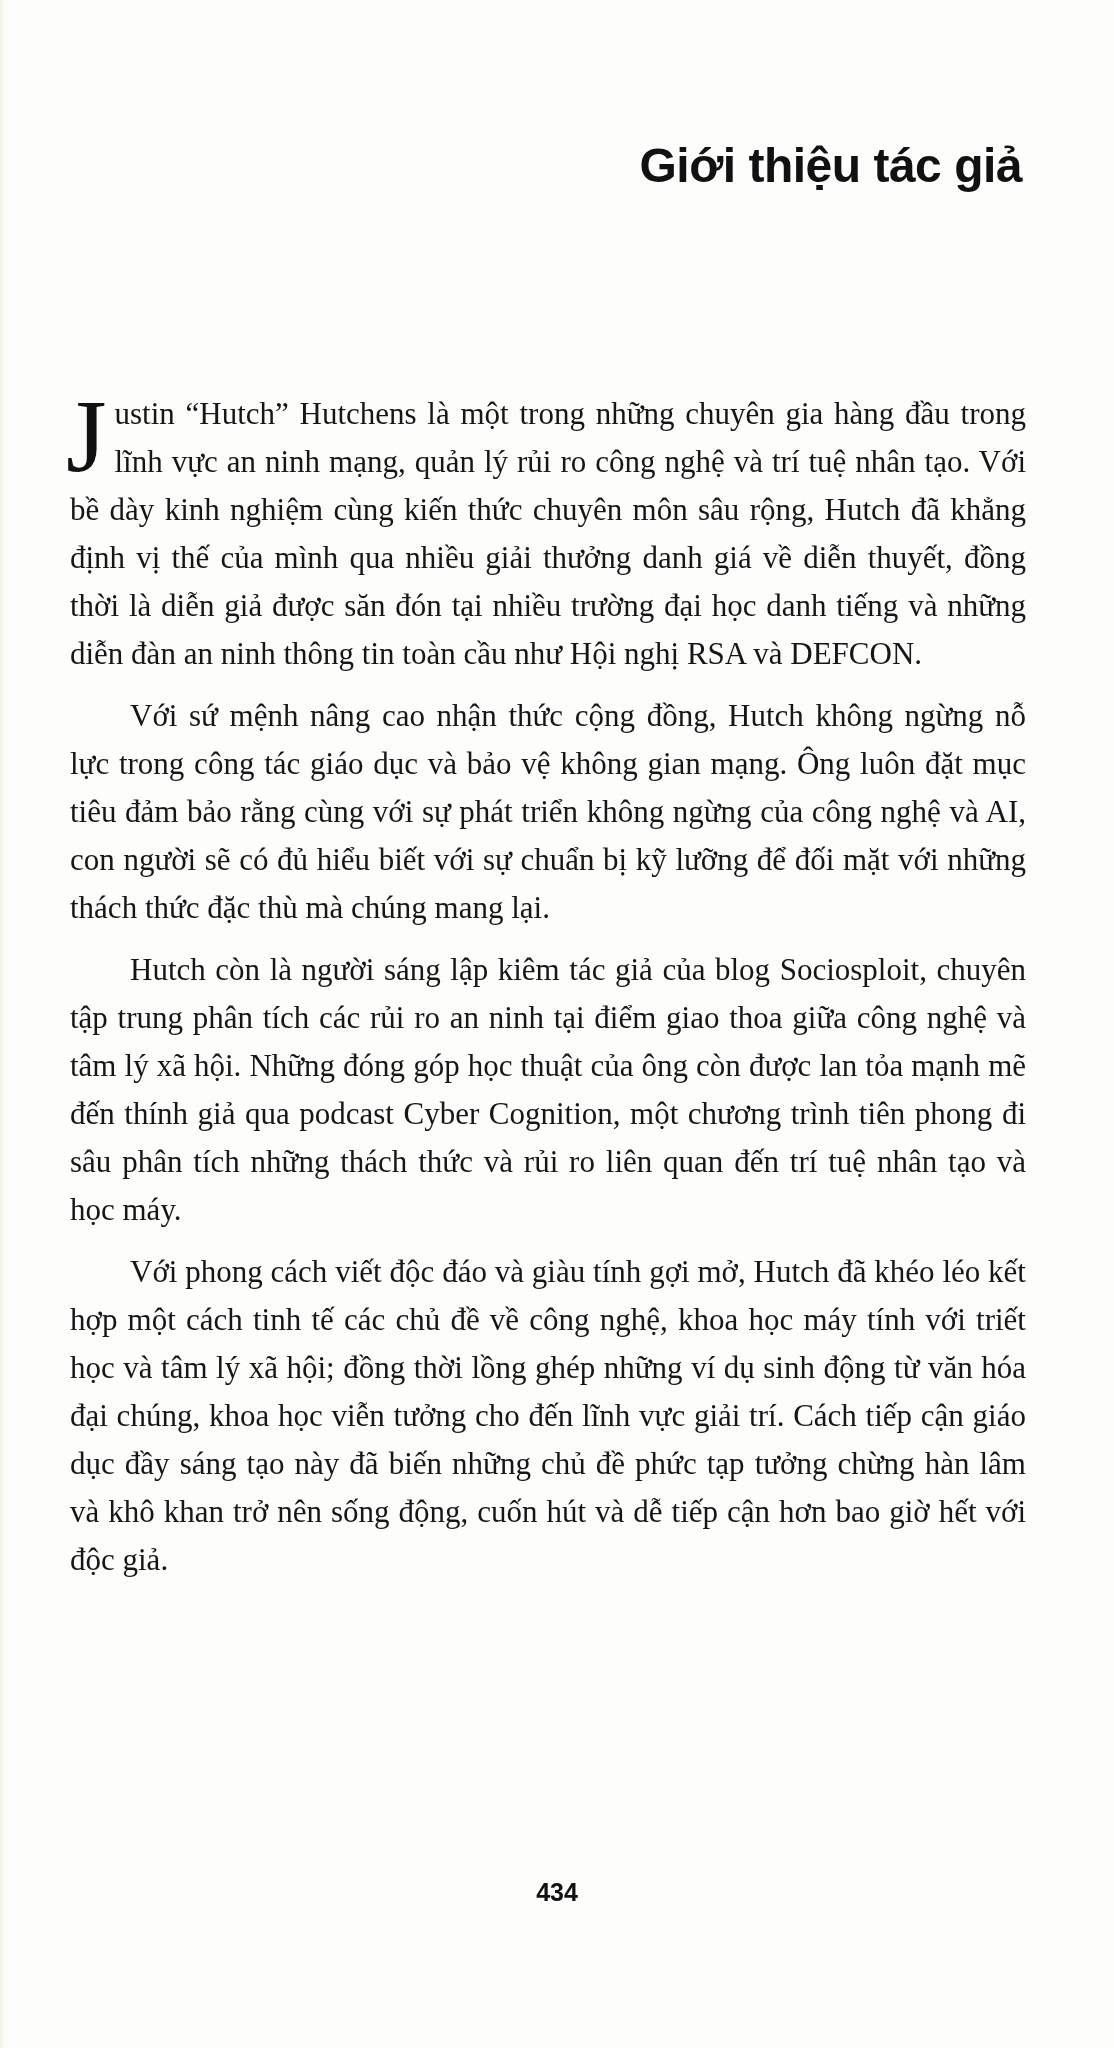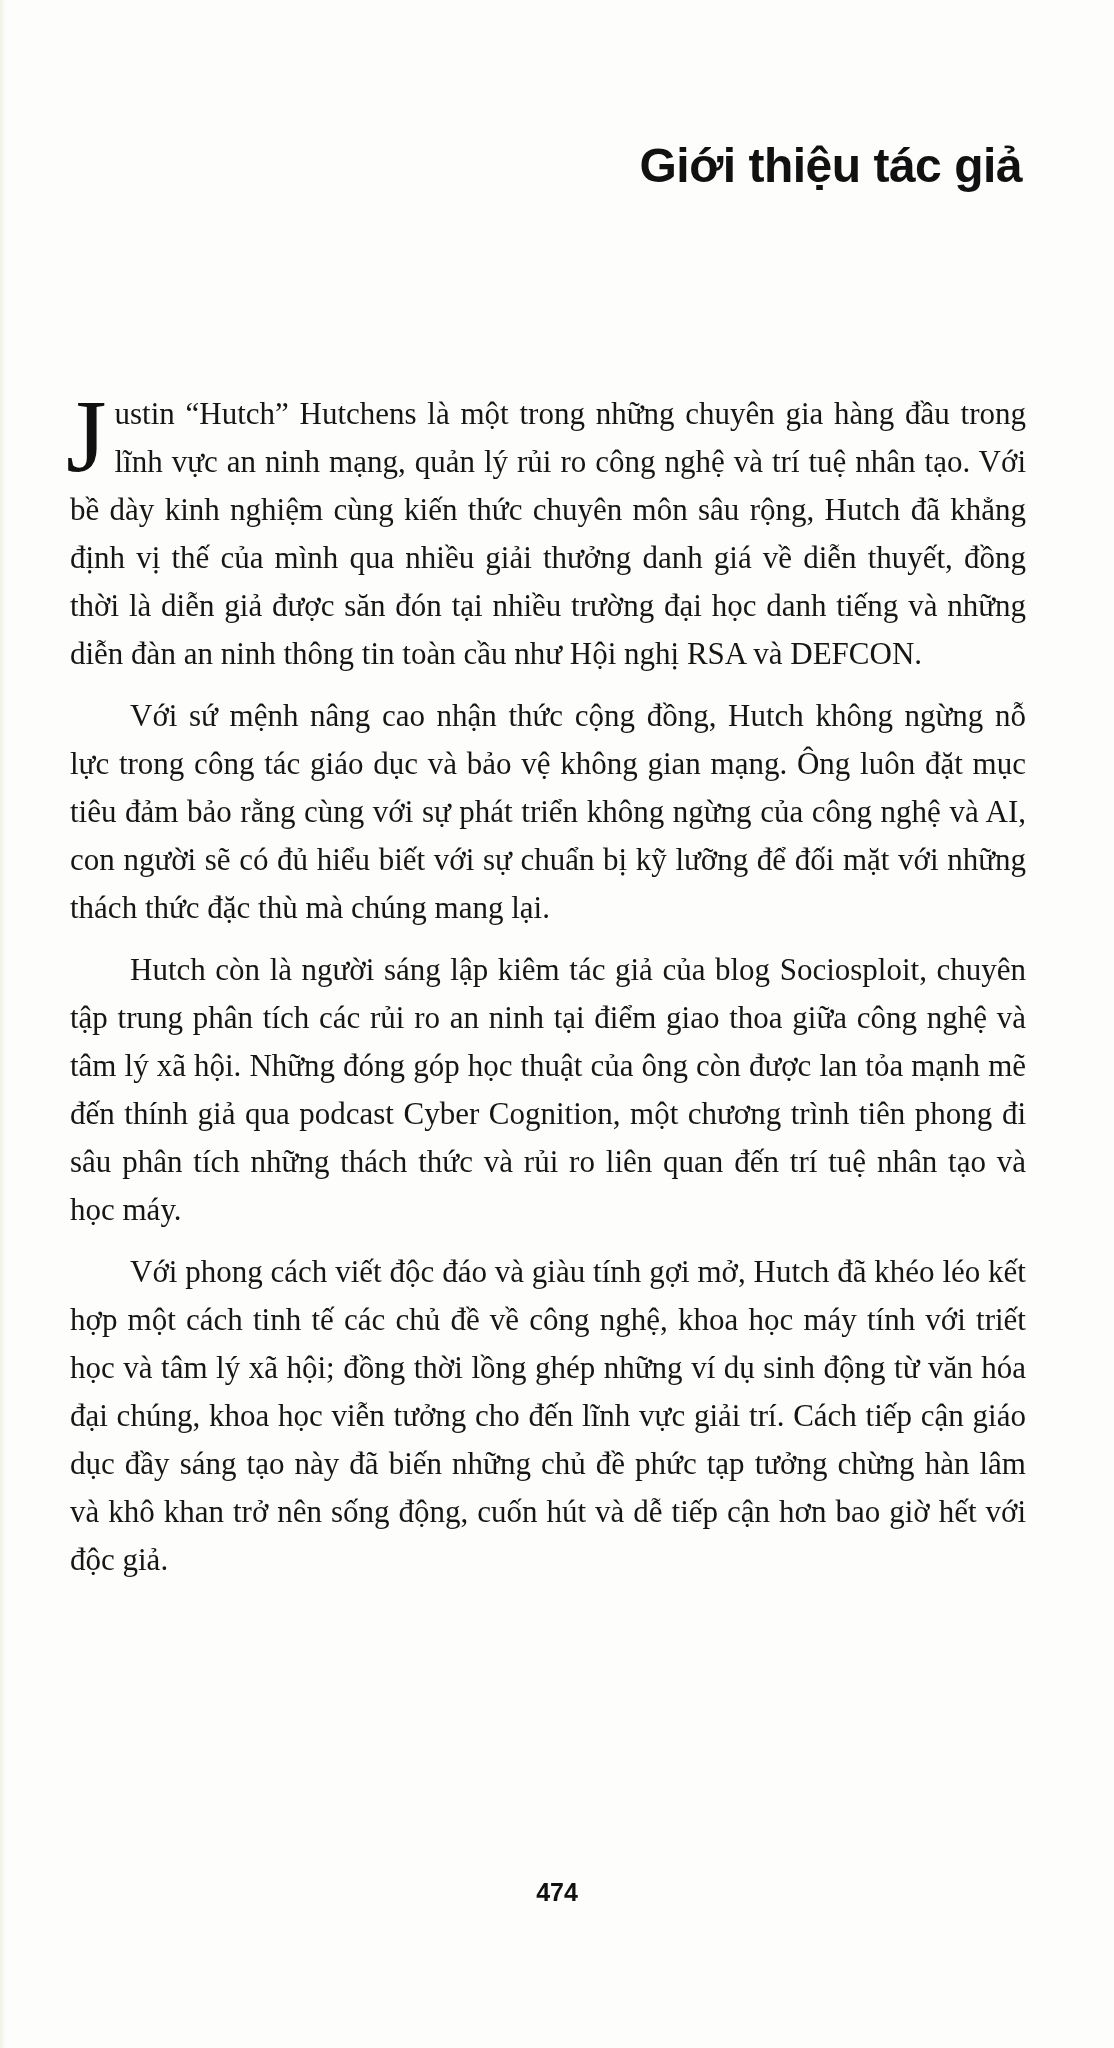--- a/index.html
+++ b/index.html
@@ -88,14 +88,14 @@
 
   <h1 class="title">Giới thiệu tác giả</h1>
 
   <div class="body-text">
     <p class="para first"><span class="dropcap">J</span><span>ustin “Hutch” Hutchens là một trong những chuyên gia hàng đầu trong lĩnh vực an ninh mạng, quản lý rủi ro công nghệ và trí tuệ nhân tạo. Với bề dày kinh nghiệm cùng kiến thức chuyên môn sâu rộng, Hutch đã khẳng định vị thế của mình qua nhiều giải thưởng danh giá về diễn thuyết, đồng thời là diễn giả được săn đón tại nhiều trường đại học danh tiếng và những diễn đàn an ninh thông tin toàn cầu như Hội nghị RSA và DEFCON.</span></p>
     <p class="para">Với sứ mệnh nâng cao nhận thức cộng đồng, Hutch không ngừng nỗ lực trong công tác giáo dục và bảo vệ không gian mạng. Ông luôn đặt mục tiêu đảm bảo rằng cùng với sự phát triển không ngừng của công nghệ và AI, con người sẽ có đủ hiểu biết với sự chuẩn bị kỹ lưỡng để đối mặt với những thách thức đặc thù mà chúng mang lại.</p>
     <p class="para">Hutch còn là người sáng lập kiêm tác giả của blog Sociosploit, chuyên tập trung phân tích các rủi ro an ninh tại điểm giao thoa giữa công nghệ và tâm lý xã hội. Những đóng góp học thuật của ông còn được lan tỏa mạnh mẽ đến thính giả qua podcast Cyber Cognition, một chương trình tiên phong đi sâu phân tích những thách thức và rủi ro liên quan đến trí tuệ nhân tạo và học máy.</p>
     <p class="para">Với phong cách viết độc đáo và giàu tính gợi mở, Hutch đã khéo léo kết hợp một cách tinh tế các chủ đề về công nghệ, khoa học máy tính với triết học và tâm lý xã hội; đồng thời lồng ghép những ví dụ sinh động từ văn hóa đại chúng, khoa học viễn tưởng cho đến lĩnh vực giải trí. Cách tiếp cận giáo dục đầy sáng tạo này đã biến những chủ đề phức tạp tưởng chừng hàn lâm và khô khan trở nên sống động, cuốn hút và dễ tiếp cận hơn bao giờ hết với độc giả.</p>
   </div>
 
-  <div class="page-number">474</div>
+  <div class="page-number">434</div>
 </div>
 
 </body></html>

